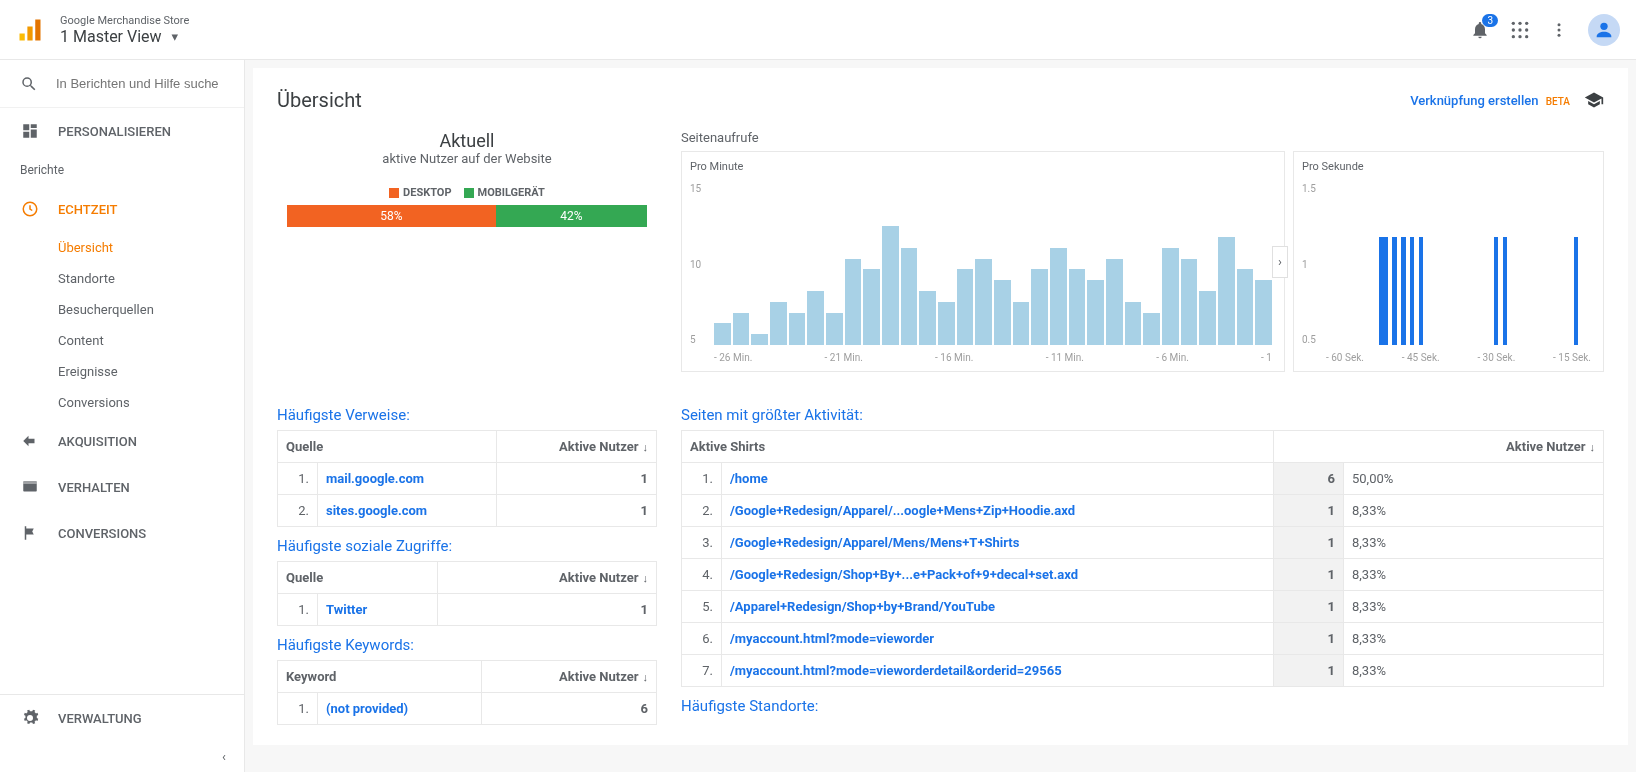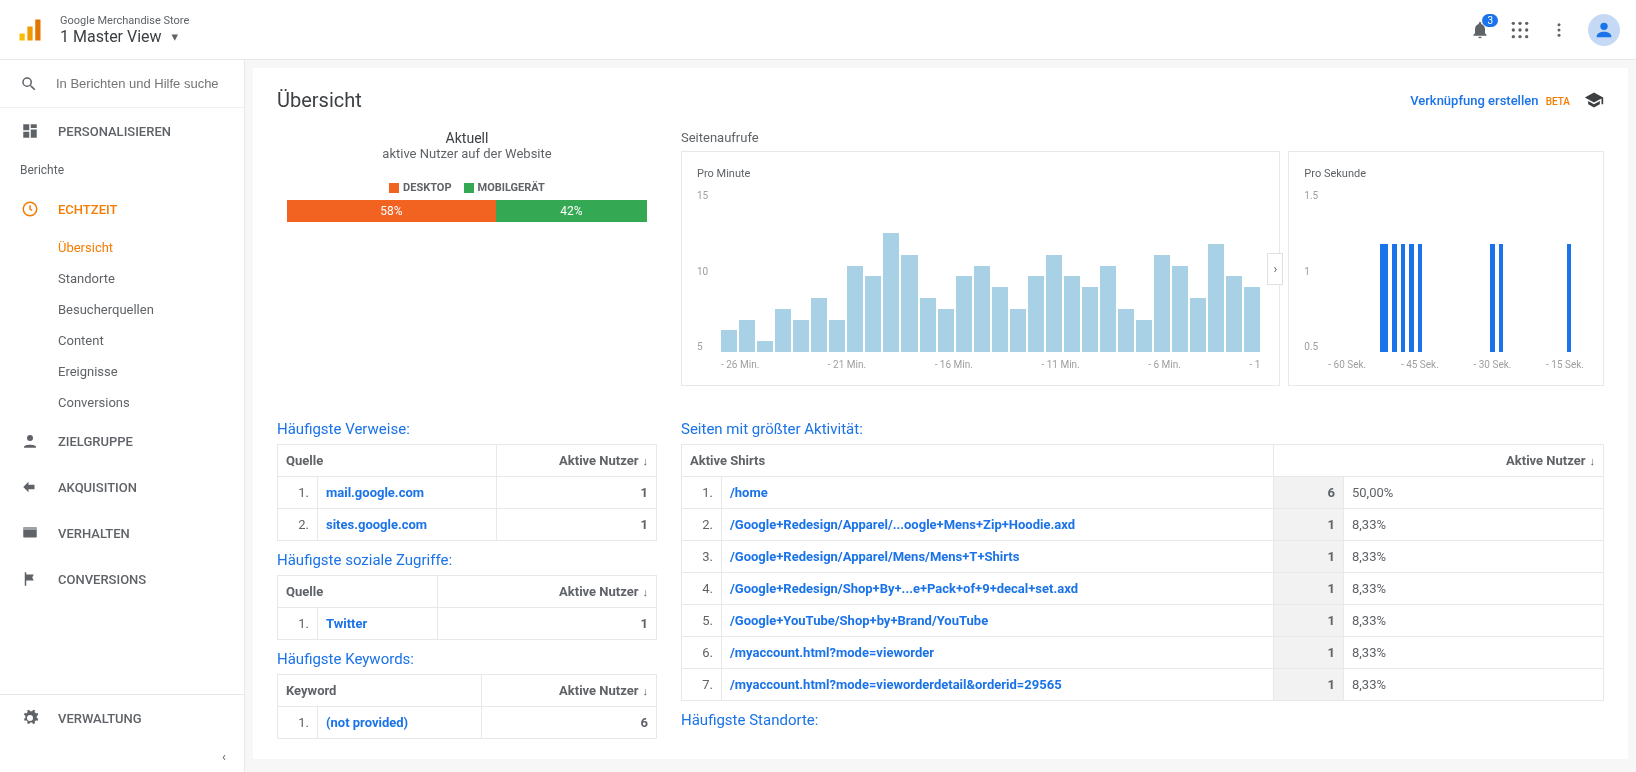--- a/index.html
+++ b/index.html
@@ -31,31 +31,31 @@
 .collapse-btn { text-align: right; padding: 8px 18px; }
 .main { flex: 1; overflow: auto; background: #f7f7f7; padding: 8px; }
 .main-card { background: #fff; padding: 20px 24px; }
 .page-header { display: flex; align-items: center; margin-bottom: 18px; }
 .page-title { font-size: 20px; color: #3c4043; font-weight: 400; }
 .create-link { margin-left: auto; color: #1a73e8; font-size: 13px; font-weight: 500; cursor: pointer; }
 .beta { color: #f57c00; font-size: 10px; margin-left: 4px; }
 .grad-icon { margin-left: 14px; color: #3c4043; }
 .top-grid { display: flex; gap: 24px; margin-bottom: 24px; }
 .current-panel { width: 380px; text-align: center; }
-.current-label { font-size: 14px; color: #3c4043; }
+.current-label { font-size: 18px; color: #3c4043; }
 .current-number { font-size: 60px; color: #3c4043; font-weight: 400; }
 .current-sub { font-size: 13px; color: #5f6368; margin-bottom: 20px; }
 .device-legend { font-size: 11px; font-weight: 700; display: flex; gap: 12px; justify-content: center; margin-bottom: 6px; }
 .dl { display: flex; align-items: center; gap: 4px; }
 .device-bar { display: flex; height: 22px; width: 360px; margin: 0 auto; }
 .device-bar div { display: flex; align-items: center; justify-content: center; color: #fff; font-size: 12px; }
 .charts-panel { flex: 1; }
 .charts-title { font-size: 13px; color: #5f6368; margin-bottom: 6px; }
 .charts-row { display: flex; gap: 8px; }
-.chart-box { border: 1px solid #e8e8e8; padding: 15px; position: relative; }
+.chart-box { border: 1px solid #e8e8e8; padding: 8px; position: relative; }
 .chart-box.minute { flex: 2; }
 .chart-box.second { flex: 1; }
 .chart-sub { font-size: 11px; color: #5f6368; margin-bottom: 10px; }
 .chart-canvas { height: 180px; position: relative; }
 .y-ticks { position: absolute; left: 0; top: 0; bottom: 18px; width: 20px; display: flex; flex-direction: column; justify-content: space-between; font-size: 10px; color: #9e9e9e; }
 .bars { position: absolute; left: 24px; right: 4px; bottom: 18px; top: 0; display: flex; align-items: flex-end; gap: 2px; }
 .bar { flex: 1; background: #a8d1e6; }
 .bar.sec { width: 4px; flex: none; background: #1a73e8; }
 .x-ticks { position: absolute; left: 24px; right: 4px; bottom: 0; display: flex; justify-content: space-between; font-size: 10px; color: #9e9e9e; }
 .expand-arrow { position: absolute; right: -4px; top: 50%; transform: translateY(-50%); background: #fff; border: 1px solid #e0e0e0; width: 16px; height: 32px; display: flex; align-items: center; justify-content: center; cursor: pointer; z-index: 2; }
@@ -164,29 +164,20 @@
       <span>ECHTZEIT</span>
     </div>
     <div class="sub-items" id="realtime-sub">
         <div class="sub-item active">Übersicht</div>
         <div class="sub-item">Standorte</div>
         <div class="sub-item">Besucherquellen</div>
         <div class="sub-item">Content</div>
         <div class="sub-item">Ereignisse</div>
         <div class="sub-item">Conversions</div>
       </div>
-    <div class="nav-section">
-      <span class="nav-icon">
-          <svg width="18" height="18" viewBox="0 0 24 24" fill="#5f6368">
-            <circle cx="12" cy="8" r="4"></circle>
-            <path d="M4 20c0-4 16-4 16 0v1H4z"></path>
-          </svg>
-        </span>
-      <span>ZIELGRUPPE</span>
-    </div>
     <div class="nav-section">
       <span class="nav-icon">
           <svg width="18" height="18" viewBox="0 0 24 24" fill="#5f6368">
             <path d="M3 12l7-7v4h8v6h-8v4z"></path>
           </svg>
         </span>
       <span>AKQUISITION</span>
     </div>
     <div class="nav-section">
       <span class="nav-icon">
@@ -483,21 +474,21 @@
     <td style="width:260px">8,33%</td>
                 </tr>
                 <tr>
                   <td class="idx">4.</td>
     <td><a href="#">/Google+Redesign/Shop+By+...e+Pack+of+9+decal+set.axd</a></td>
     <td class="r cell-shade" style="width:70px"><b>1</b></td>
     <td style="width:260px">8,33%</td>
                 </tr>
                 <tr>
                   <td class="idx">5.</td>
-    <td><a href="#">/Google+YouTube/Shop+by+Brand/YouTube</a></td>
+    <td><a href="#">/Apparel+Redesign/Shop+by+Brand/YouTube</a></td>
     <td class="r cell-shade" style="width:70px"><b>1</b></td>
     <td style="width:260px">8,33%</td>
                 </tr>
                 <tr>
                   <td class="idx">6.</td>
     <td><a href="#">/myaccount.html?mode=vieworder</a></td>
     <td class="r cell-shade" style="width:70px"><b>1</b></td>
     <td style="width:260px">8,33%</td>
                 </tr>
                 <tr>

